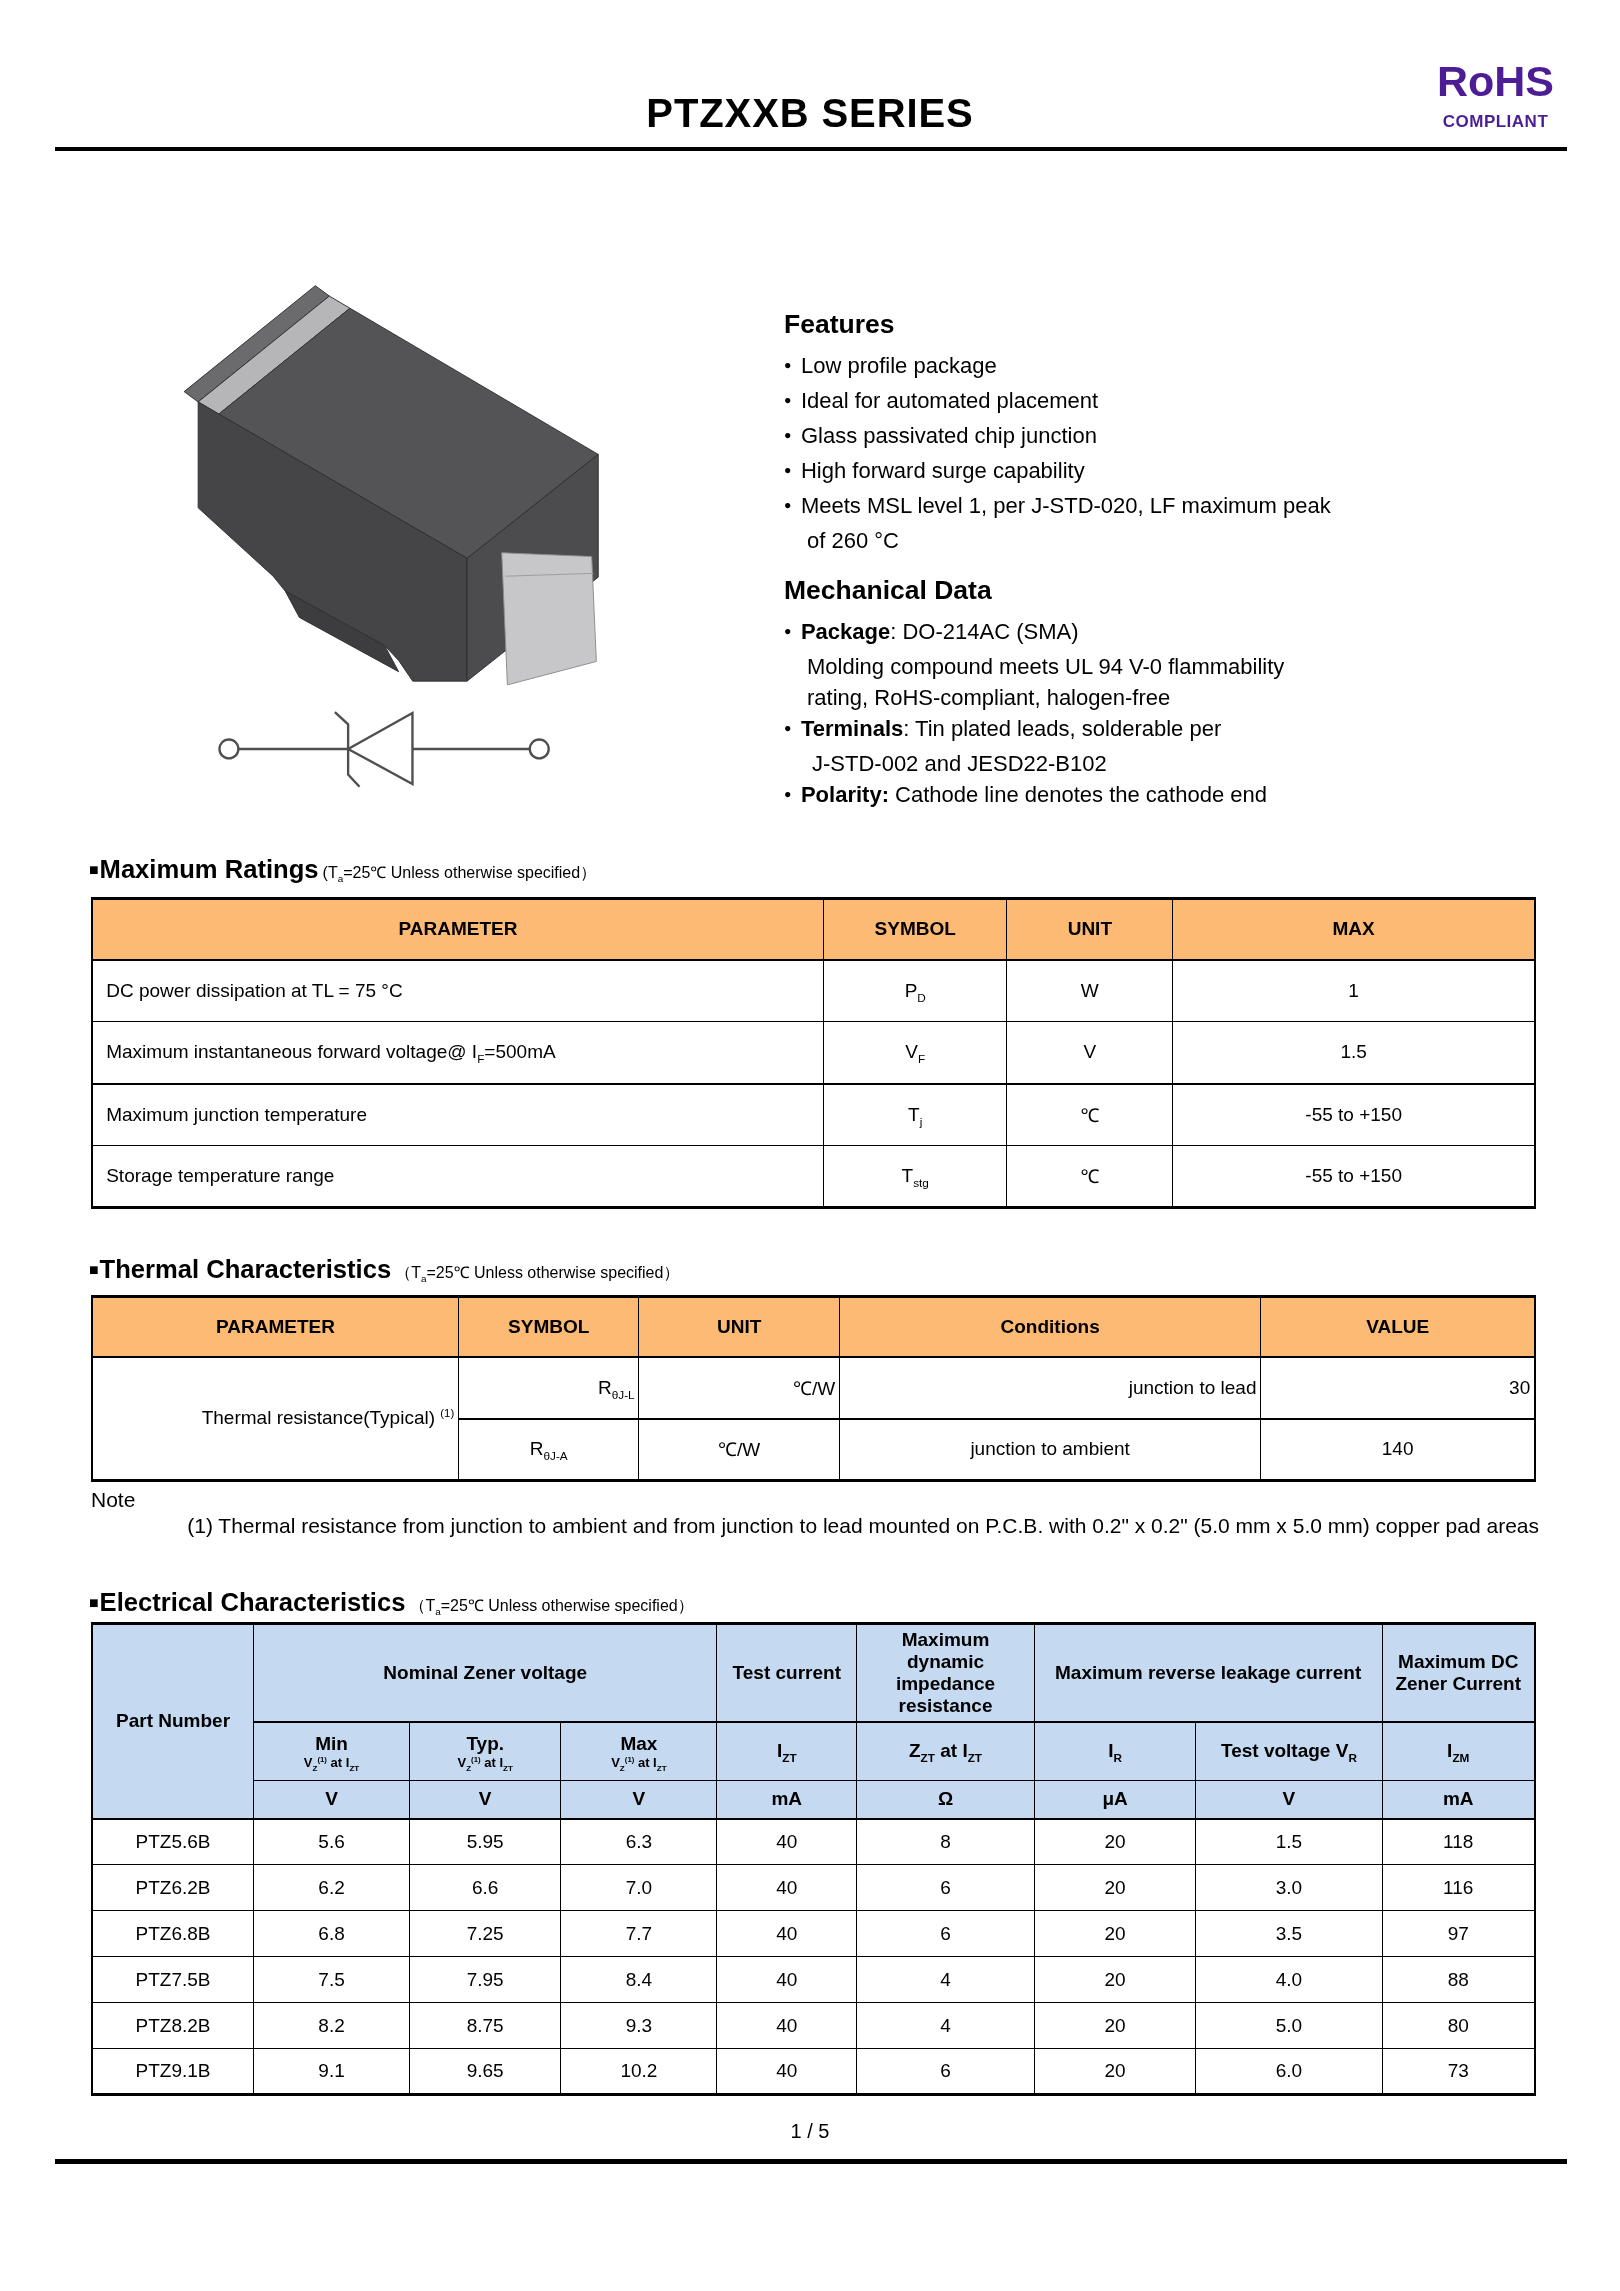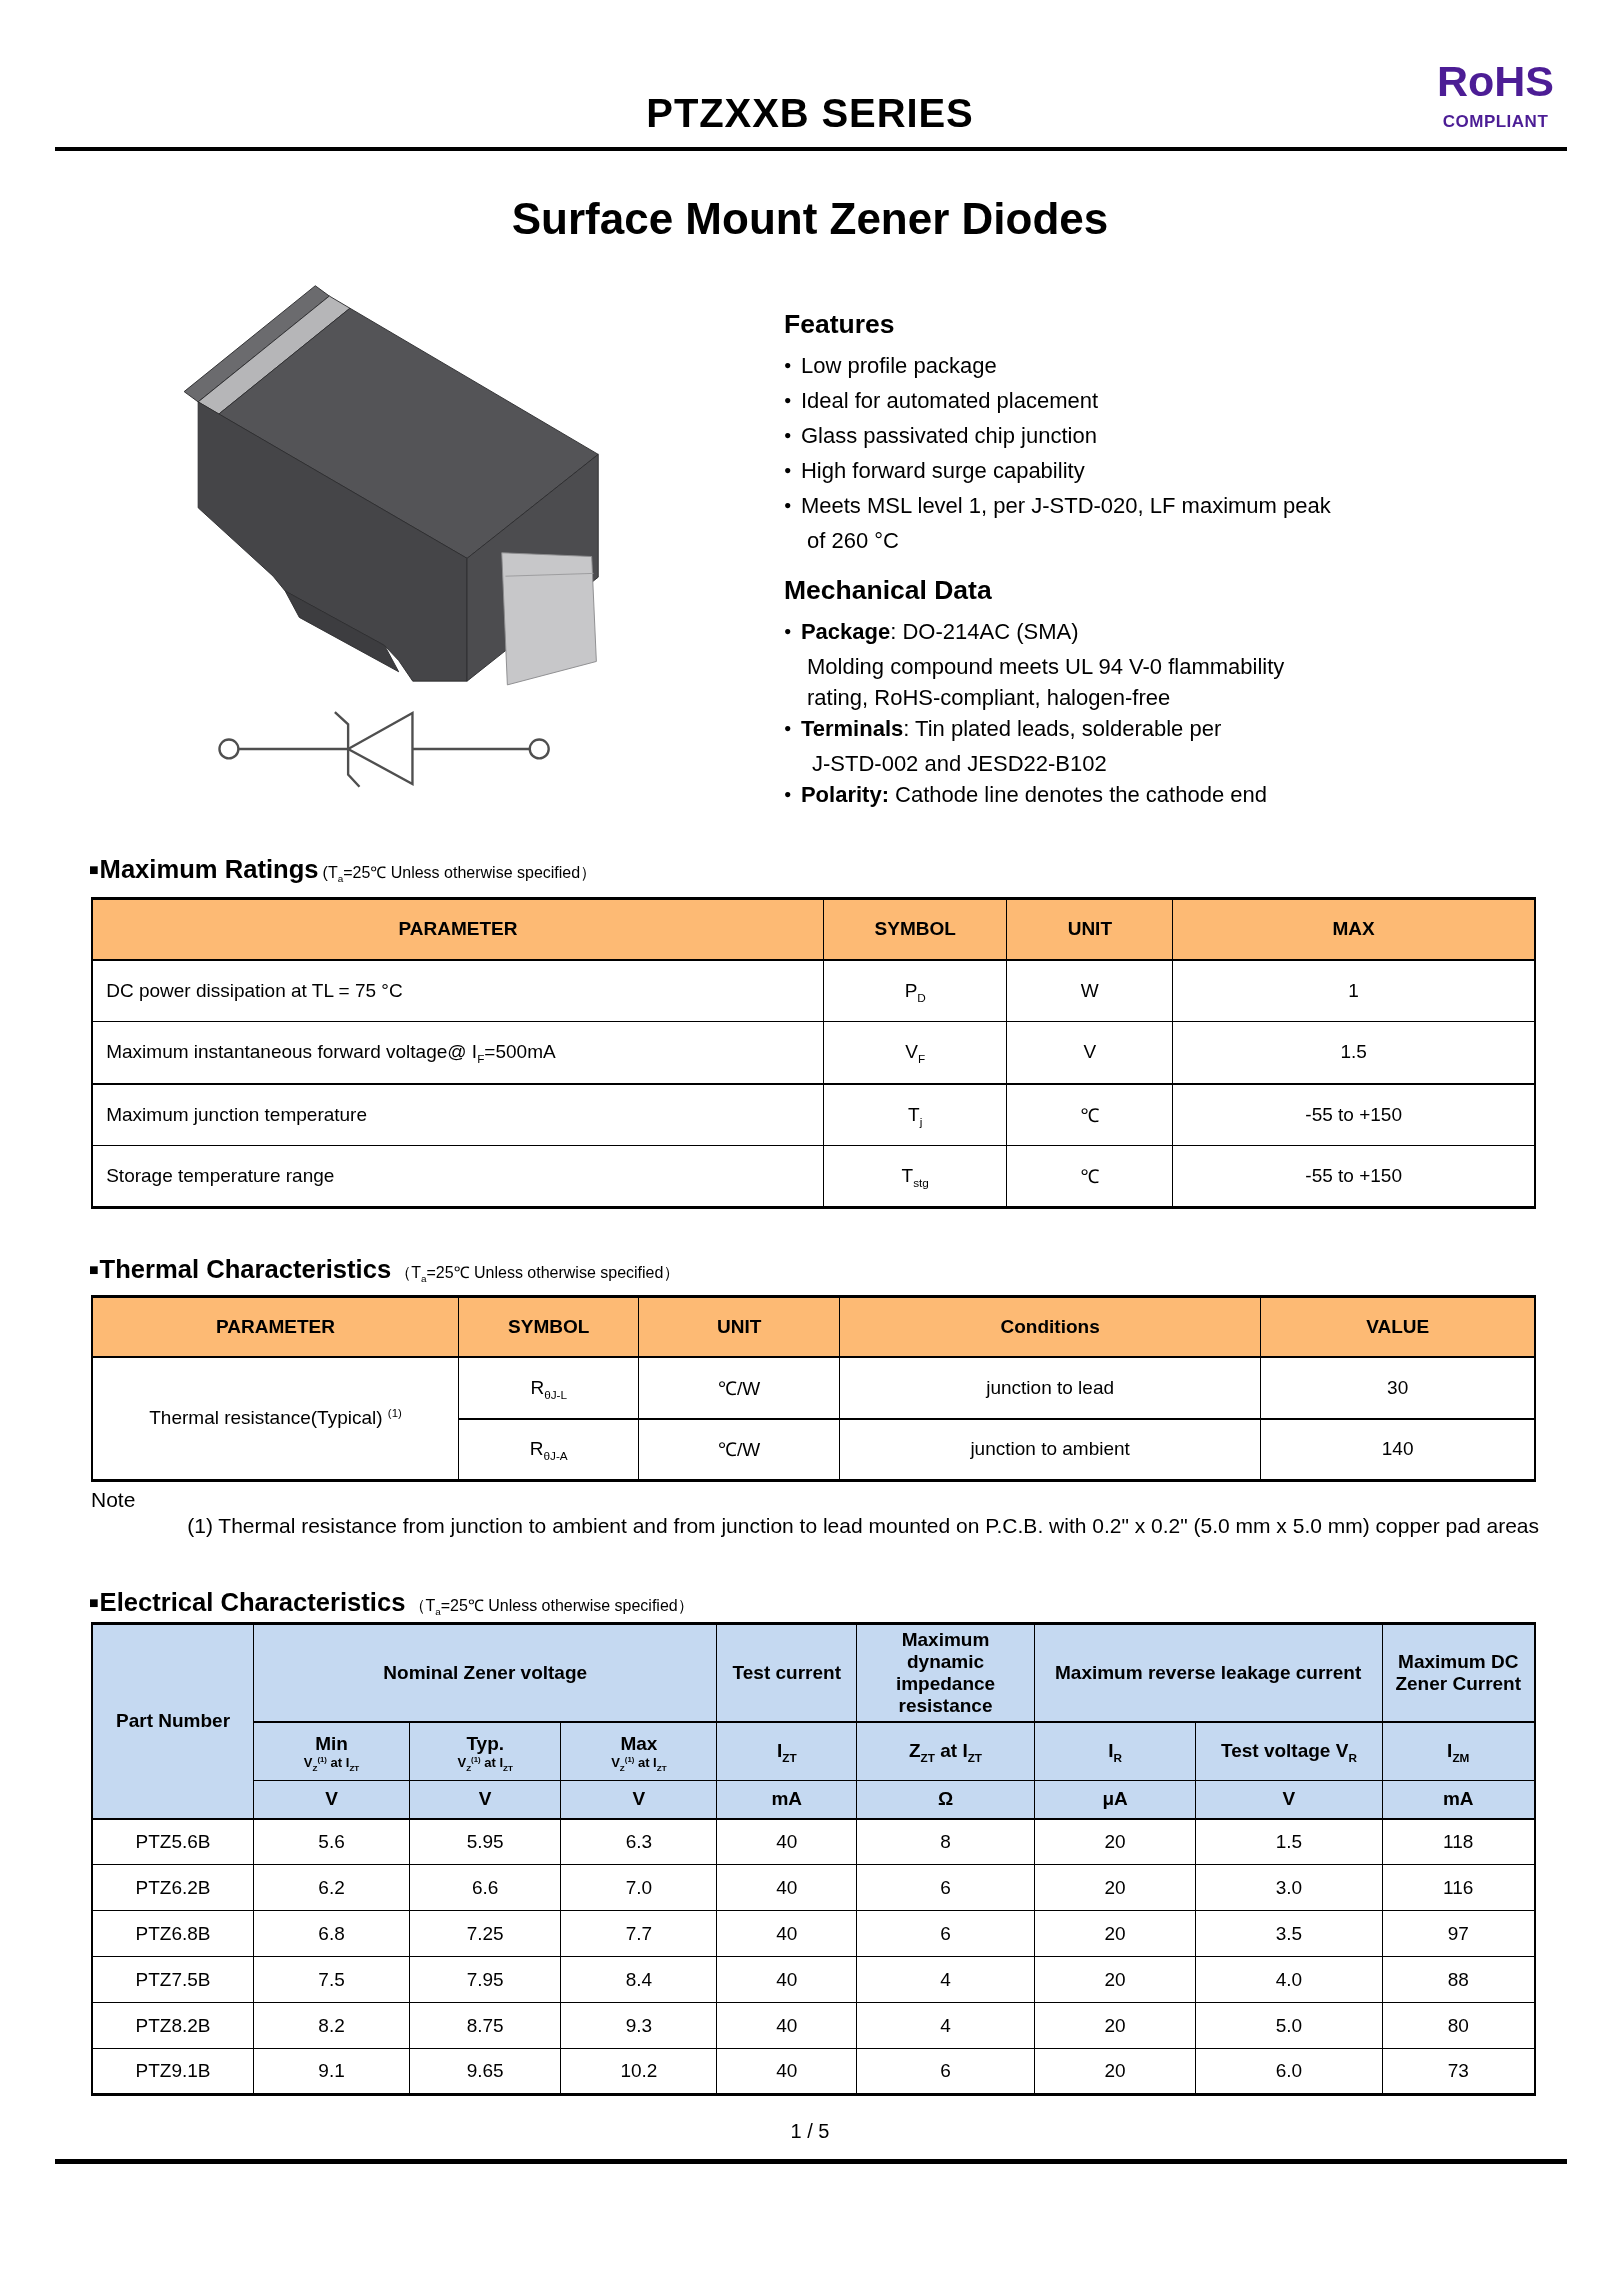--- a/index.html
+++ b/index.html
@@ -50,21 +50,21 @@
   table.t{border:2.8px solid #000;border-top-width:3.8px;border-bottom-width:3.8px;}
   tr.hdr td{background:#fdba74;font-weight:bold;border-bottom-width:2.8px;}
   .t1{top:897px;}
   .t1 tr{height:62px;}
   .t1 tr.hdr{height:61px;}
   .t1 td.param{text-align:left;padding-left:13.2px;}
   .t1 tr.r2 td{border-bottom-width:2.8px;}
   .t2{top:1295px;}
   .t2 tr{height:62px;}
   .t2 tr.hdr{height:60px;}
-  .t2 tr.tr1 td{border-bottom-width:2.8px;}
+  .t2 tr.tr1 td{border-bottom-width:2.8px;text-align:right;}
   .t3{top:1622px;}
   .t3 tr.grp{height:98px;}
   .t3 tr.grp td{border-bottom-width:2.8px;}
   .t3 tr.sub{height:59px;}
   .t3 tr.sub td{border-bottom-width:1.9px;}
   .t3 tr.unit{height:38px;}
   .t3 tr.unit td{border-bottom-width:2.8px;}
   .t3 tr.data{height:46px;}
   .t3 tr.grp td,.t3 tr.sub td,.t3 tr.unit td{background:#C5D9F1;font-weight:bold;}
   .t3 td.pn{vertical-align:middle;}
@@ -82,21 +82,20 @@
 
 <div class="page">
 
   <div class="series-title">PTZXXB SERIES</div>
   <div class="rohs" style="color:#4c1d95;">
     <div class="rohs-main">RoHS</div>
     <div class="rohs-sub">COMPLIANT</div>
   </div>
   <div class="rule top-rule"></div>
 
-  <div class="doc-title">Surface Mount Zener Diodes</div>
 
   <svg class="pkg" viewBox="0 0 580 460">
     <g stroke="#2e2e30" stroke-width="1">
       <polygon points="222,20 82,133 97,144 237,31" fill="#6b6b6e"></polygon>
       <polygon points="237,31 97,144 119,157 259,44" fill="#b6b6b8"></polygon>
       <polygon points="259,44 524,200 384,311 119,157" fill="#545457"></polygon>
       <polygon points="97,144 384,311 384,442 326,442 311,420 296,404 190,346 177,330 97,257" fill="#454548"></polygon>
       <polygon points="524,200 384,311 384,442 524,331" fill="#4c4c4f"></polygon>
       <polygon points="190,346 296,404 311,432 205,374" fill="#3d3d40"></polygon>
       <polygon points="421,305 517,309 522,421 427,446" fill="#c7c7c9" stroke="#8b8b8d"></polygon>

